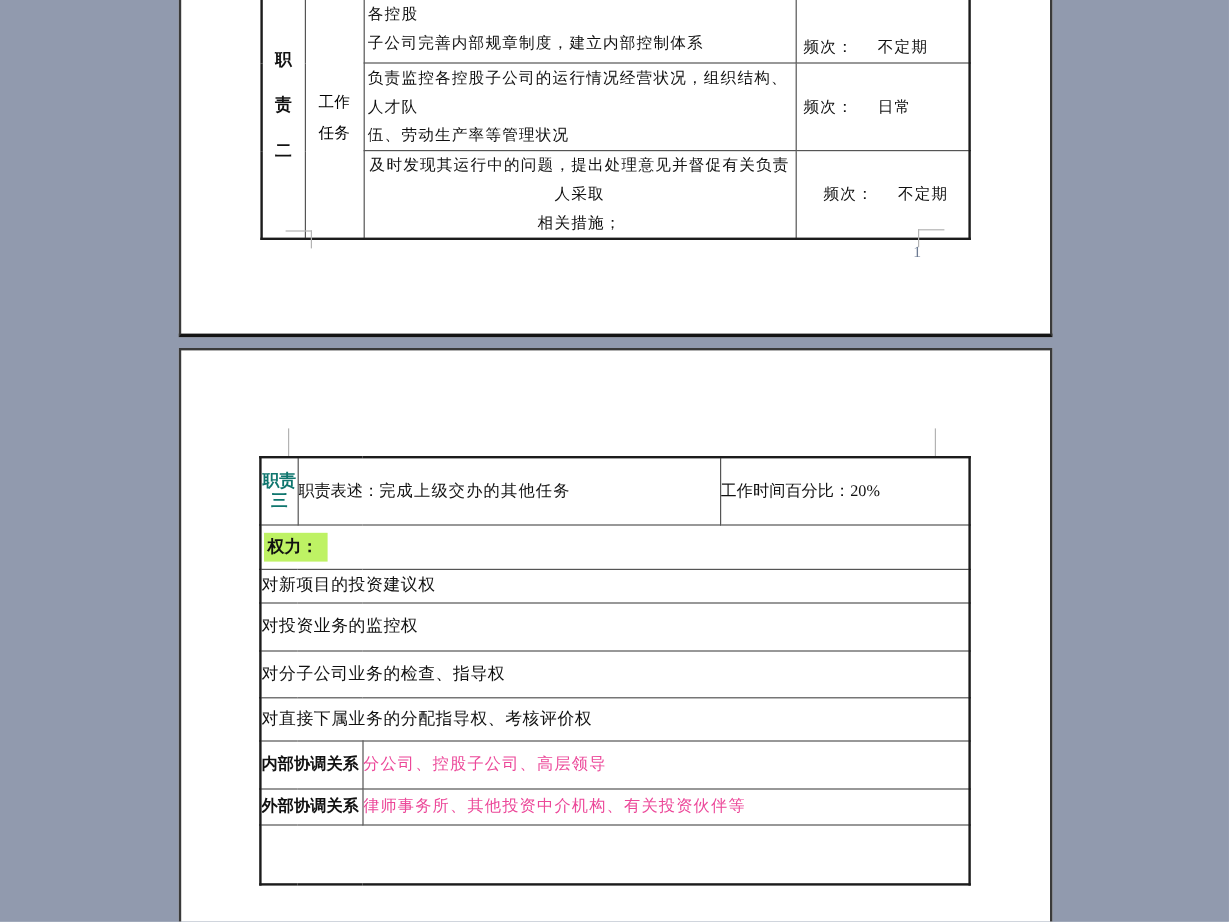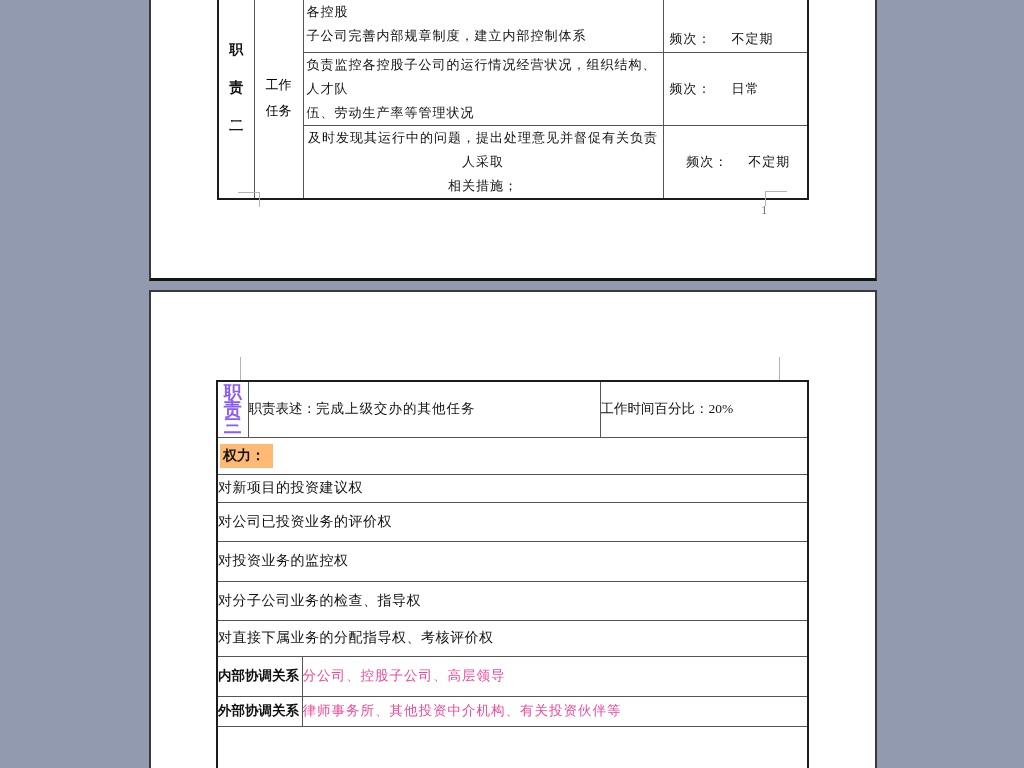--- a/index.html
+++ b/index.html
@@ -46,26 +46,26 @@
   .t2 tr.i1   { height: 28px; }
   .t2 tr.i2   { height: 39px; }
   .t2 tr.i3   { height: 40px; }
   .t2 tr.i4   { height: 39px; }
   .t2 tr.i5   { height: 36px; margin-top: 36px; }
   .t2 tr.ct   { height: 32px; }
   .t2 tr.coop1 { height: 40px; }
   .t2 tr.coop2 { height: 30px; }
   .t2 tr.last { height: 50px; }
   .t2 td { vertical-align: middle; }
-  .duty3 { text-align: center; font-weight: bold; font-size: 18px; line-height: 17px; color: #8b5cf6; }
+  .duty3 { text-align: center; font-weight: bold; font-size: 14px; line-height: 17px; color: #0f766e; }
   .desc-cell, .time-cell { font-size: 13.5px; color: #111; padding: 0 4px; white-space: nowrap; }
   .kai { letter-spacing: 1px; }
   .serif-num { font-family: "Liberation Serif", "DejaVu Serif", serif; }
   .hl {
-    display: inline-block; background: #fdba74; color: #111;
+    display: inline-block; background: #bef264; color: #111;
     font-weight: bold; font-size: 14px; padding: 3px 8px 3px 3px; margin-left: 2px;
   }
   .item-text { font-size: 14px; color: #111; padding: 0 4px; letter-spacing: 0.5px; }
   .coop-label { font-weight: bold; font-size: 13.5px; color: #111; padding: 0 4px; white-space: nowrap; }
   .coop-value { font-size: 13.5px; color: #ec4899; padding: 0 4px; letter-spacing: 1px; }
 
   
   .mark { position: absolute; box-sizing: border-box; }
   .mark-left  { left: 87px;  top: 250px; width: 22px; height: 15px;
                 border-top: 1px solid #b3b3b3; border-right: 1px solid #b3b3b3; }
@@ -180,25 +180,20 @@
       <tr class="rt">
         <td colspan="4">
           <span class="hl">权力：</span>
         </td>
       </tr>
       <tr class="i1">
         <td colspan="4" class="item-text">
           <span>对新项目的投资建议权</span>
         </td>
       </tr>
-      <tr class="i2">
-        <td colspan="4" class="item-text kai">
-          <span>对公司已投资业务的评价权</span>
-        </td>
-      </tr>
       <tr class="i3">
         <td colspan="4" class="item-text kai">
           <span>对投资业务的监控权</span>
         </td>
       </tr>
       <tr class="i4">
         <td colspan="4" class="item-text kai">
           <span>对分子公司业务的检查、指导权</span>
         </td>
       </tr>

